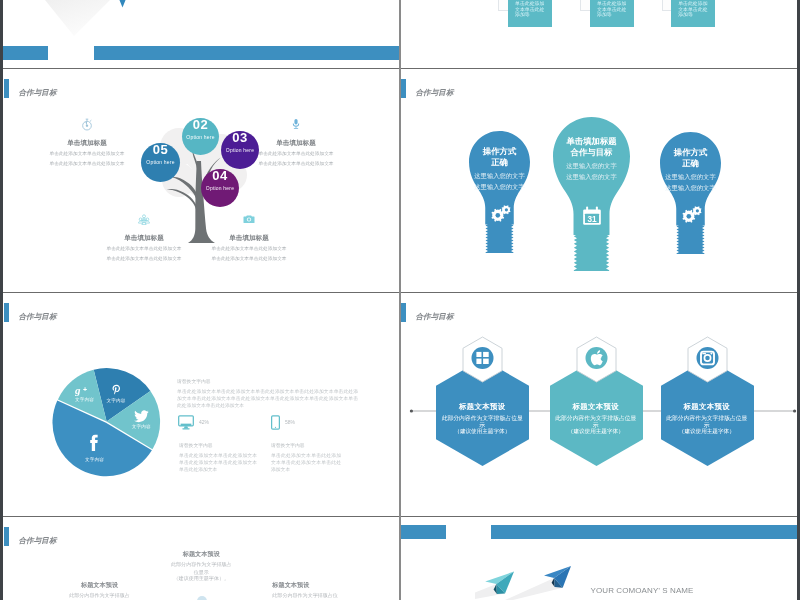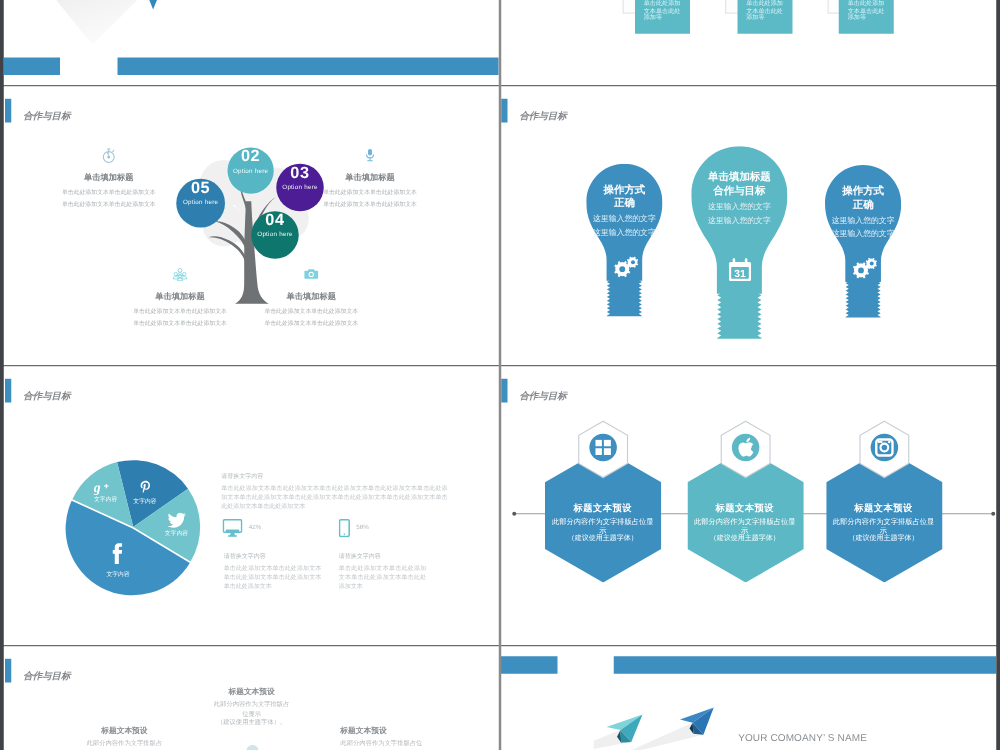--- a/index.html
+++ b/index.html
@@ -35,21 +35,21 @@
 
   
   .tree-art{position:absolute;left:132px;top:41px;}
   .bub{position:absolute;border-radius:50%;color:#fff;text-align:center;display:flex;
        flex-direction:column;align-items:center;justify-content:flex-start;}
   .bub .n{font-size:13px;font-weight:bold;line-height:1;letter-spacing:.5px;}
   .bub .o{font-size:5px;line-height:1;margin-top:4px;letter-spacing:.2px;opacity:.95;}
   #bub1{left:138px;top:75px; width:39px;height:39px;background:#2e7fb0;}
   #bub2{left:179px;top:50px; width:37px;height:37px;background:#56b6c4;}
   #bub3{left:218px;top:63px; width:38px;height:38px;background:#4c1d95;}
-  #bub4{left:198px;top:101px;width:38px;height:38px;background:#0f766e;}
+  #bub4{left:198px;top:101px;width:38px;height:38px;background:#701a75;}
 
   .tnode{position:absolute;text-align:center;}
   .tnode .ic{height:13px;line-height:0;}
   .tnode .tt{font-size:6.6px;font-weight:bold;color:#7f8387;margin-top:9px;line-height:1;}
   .tnode .tb{font-size:4.7px;color:#a9aeb2;line-height:1;margin-top:5.3px;}
   #tn1{left:19px;top:50px; width:130px;}
   #tn2{left:228px;top:50px;width:130px;}
   #tn3{left:76px;top:145px; width:130px;}
   #tn4{left:181px;top:145px;width:130px;}
 

